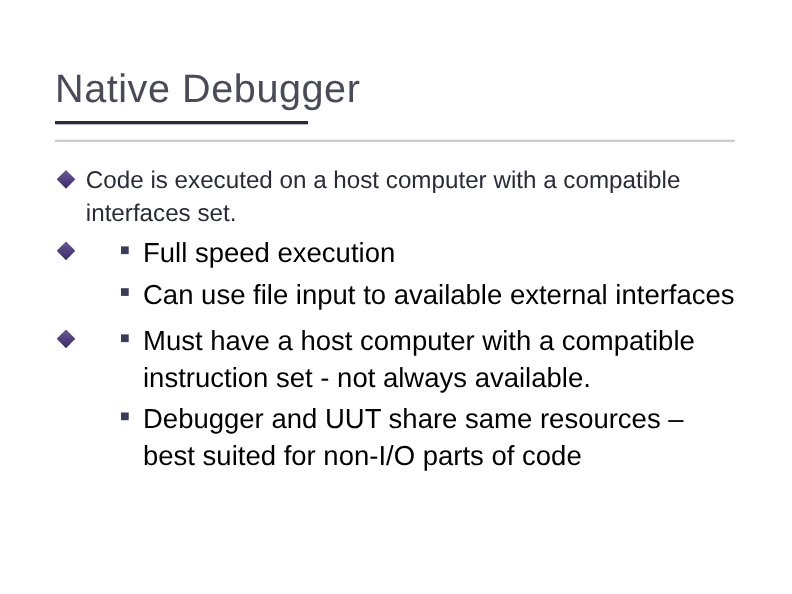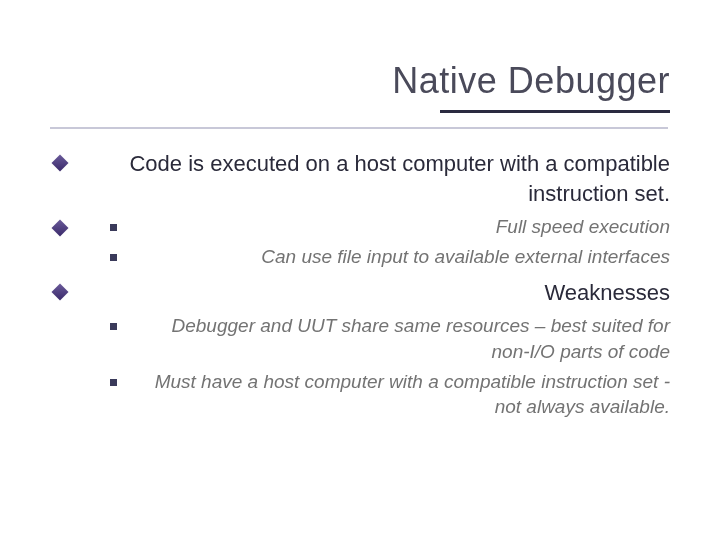--- a/index.html
+++ b/index.html
@@ -7,21 +7,20 @@
     width: 720px;
     height: 540px;
     background: #fff;
     font-family: Verdana, Geneva, sans-serif;
     color: #333;
     position: relative;
     overflow: hidden;
   }
   .slide {
     padding: 60px 50px 40px 50px;
-    text-align: right;
   }
   .title {
     font-size: 36px;
     font-weight: 400;
     color: #4a4a5a;
     margin-bottom: 8px;
     letter-spacing: 0.5px;
   }
   .underline-wrap {
     margin-bottom: 20px;
@@ -63,25 +62,24 @@
   }
   .level2 {
     list-style: none;
     padding-left: 30px;
     margin-top: 6px;
     margin-bottom: 8px;
   }
   .level2 > li {
     position: relative;
     padding-left: 22px;
-    font-size: 19px;
+    font-size: 25px;
     line-height: 1.35;
     margin-bottom: 4px;
-    color: #737373;
-    font-style: italic;
+    color: #000000;
   }
   .level2 > li::before {
     content: "";
     position: absolute;
     left: 2px;
     top: 10px;
     width: 7px;
     height: 7px;
     background: #3a3a5a;
   }
@@ -91,37 +89,36 @@
 
 <div class="slide">
   <h1 class="title">Native Debugger</h1>
   <div class="underline-wrap">
     <div class="underline-dark"></div>
     <div class="underline-light"></div>
   </div>
 
   <ul class="level1">
     <li>
-      <span>Code is executed on a host computer with a compatible instruction set.</span>
+      <span>Code is executed on a host computer with a compatible interfaces set.</span>
     </li>
     <li>
       <ul class="level2">
         <li>
           <span>Full speed execution</span>
         </li>
         <li>
           <span>Can use file input to available external interfaces</span>
         </li>
       </ul>
     </li>
     <li>
-      <span>Weaknesses</span>
       <ul class="level2">
         <li>
-          <span>Debugger and UUT share same resources – best suited for non-I/O parts of code</span>
+          <span>Must have a host computer with a compatible instruction set - not always available.</span>
         </li>
         <li>
-          <span>Must have a host computer with a compatible instruction set - not always available.</span>
+          <span>Debugger and UUT share same resources – best suited for non-I/O parts of code</span>
         </li>
       </ul>
     </li>
   </ul>
 </div>
 
 </body></html>

